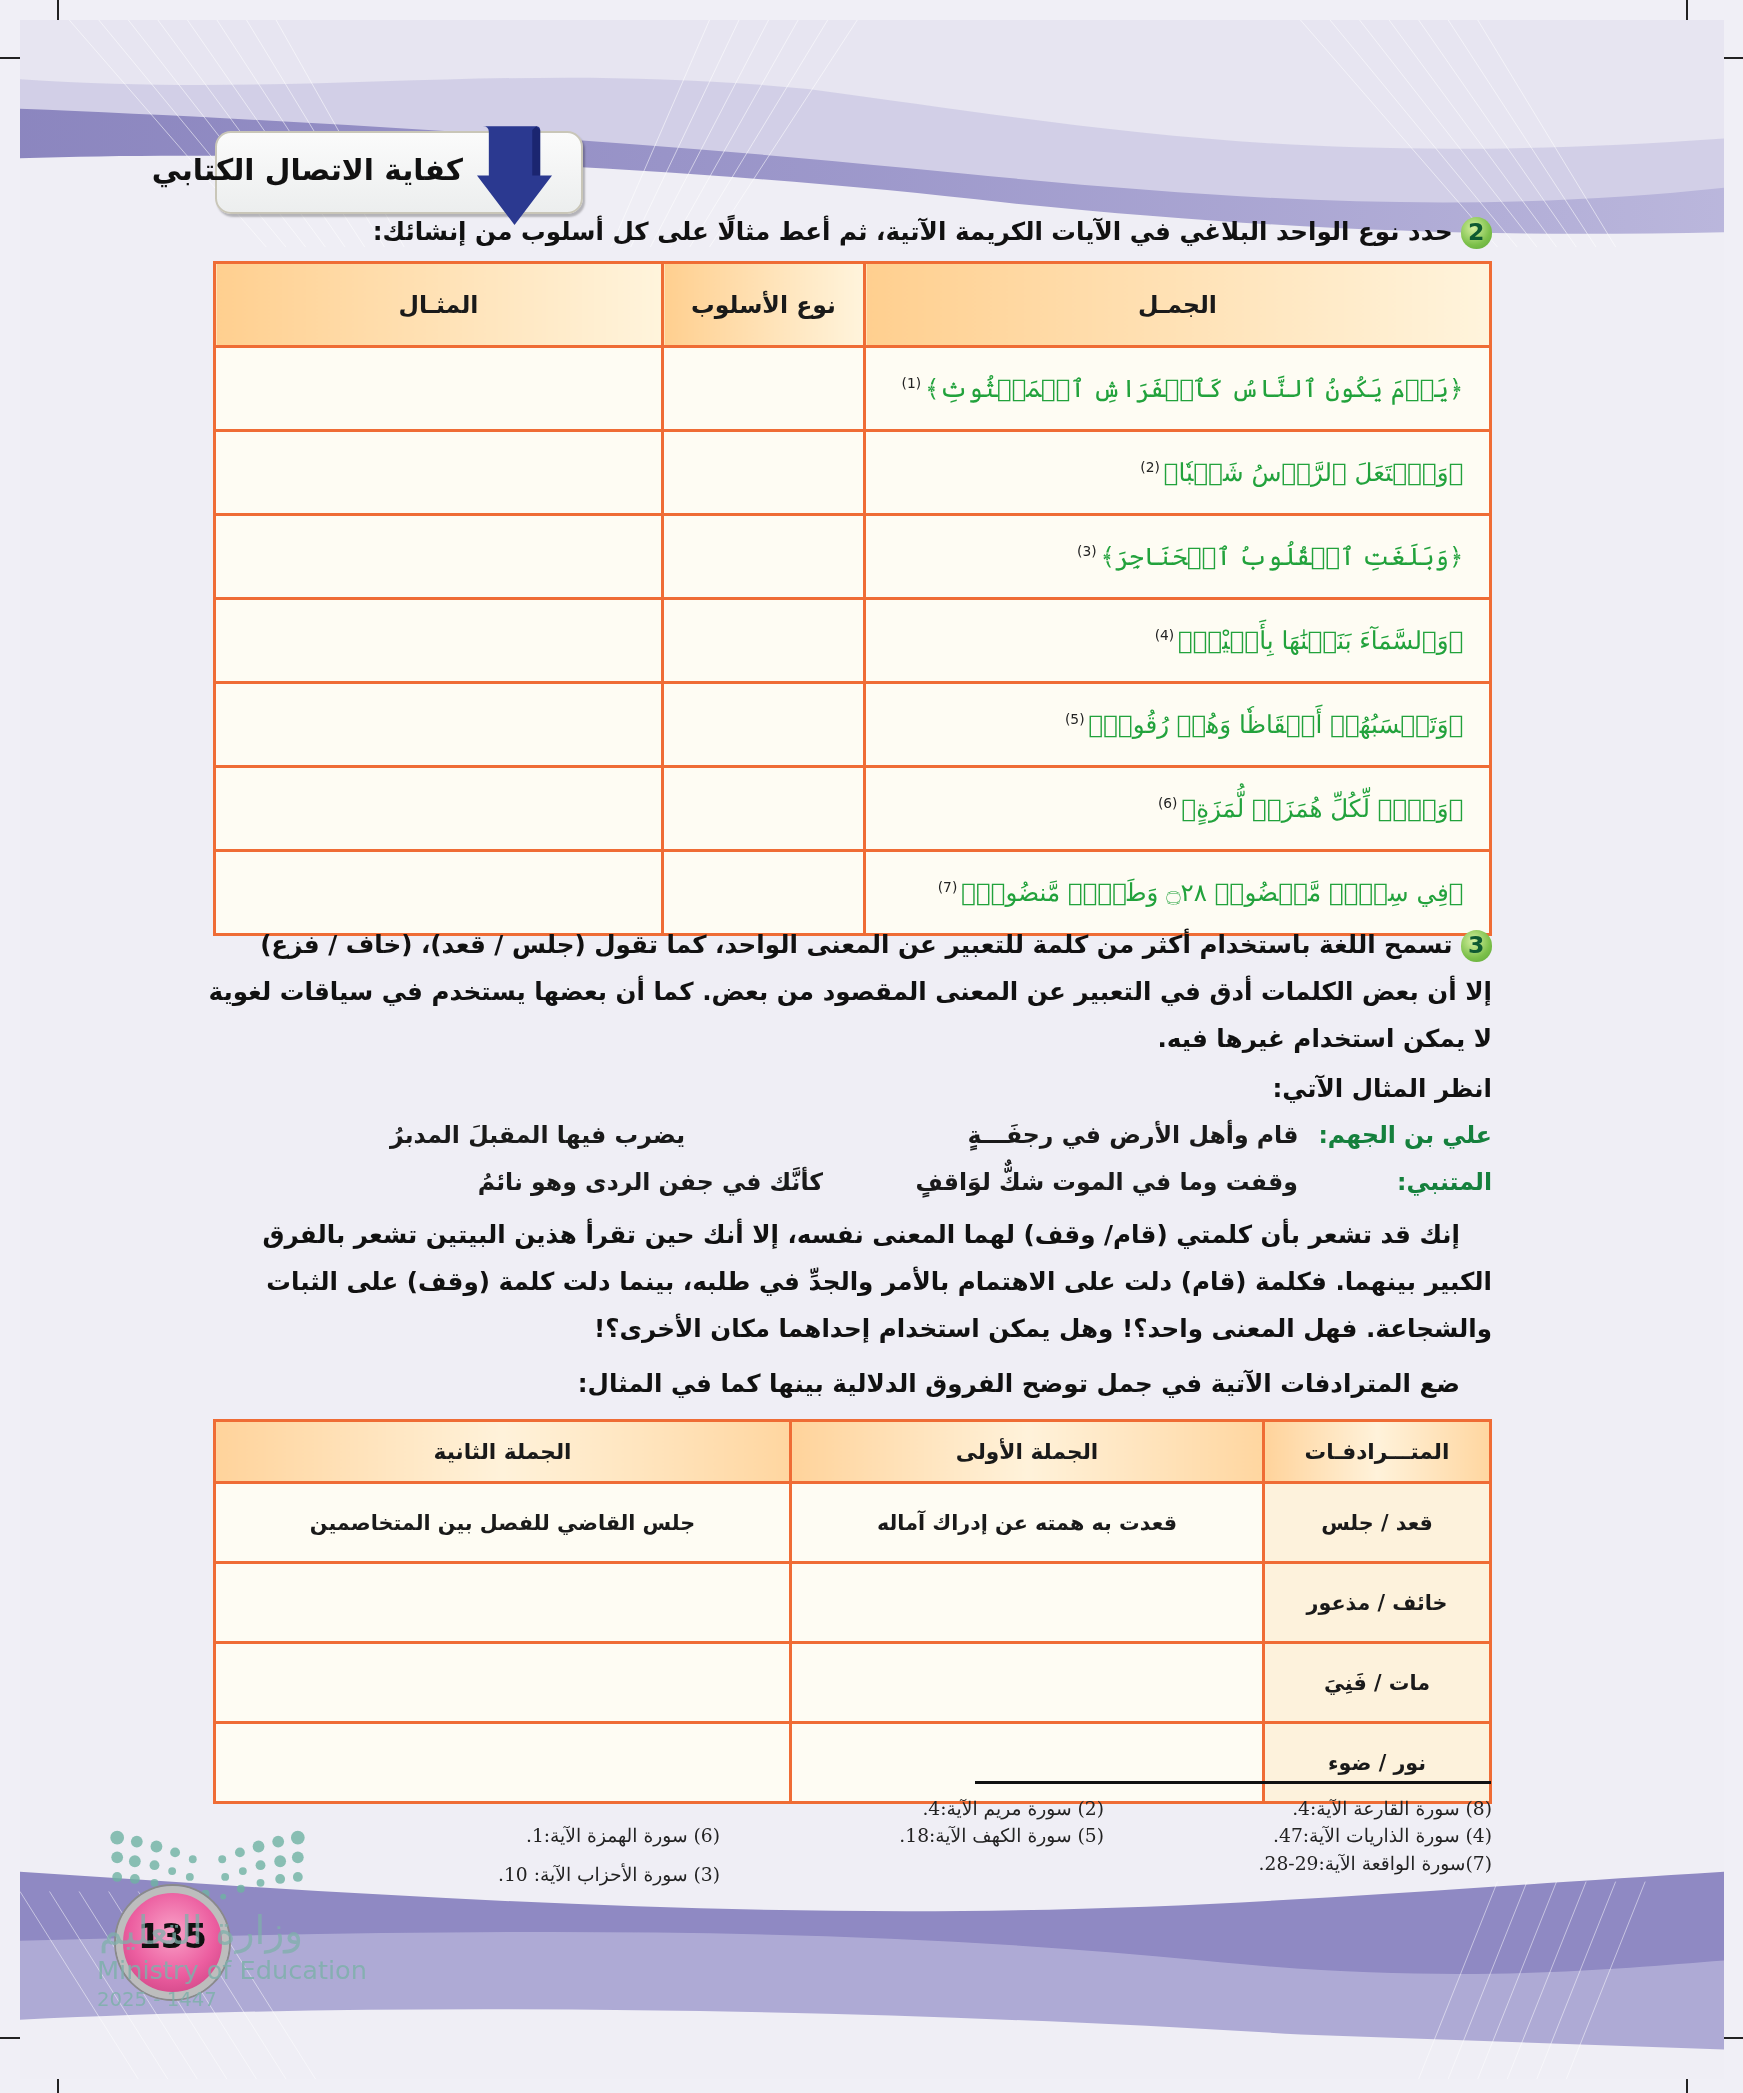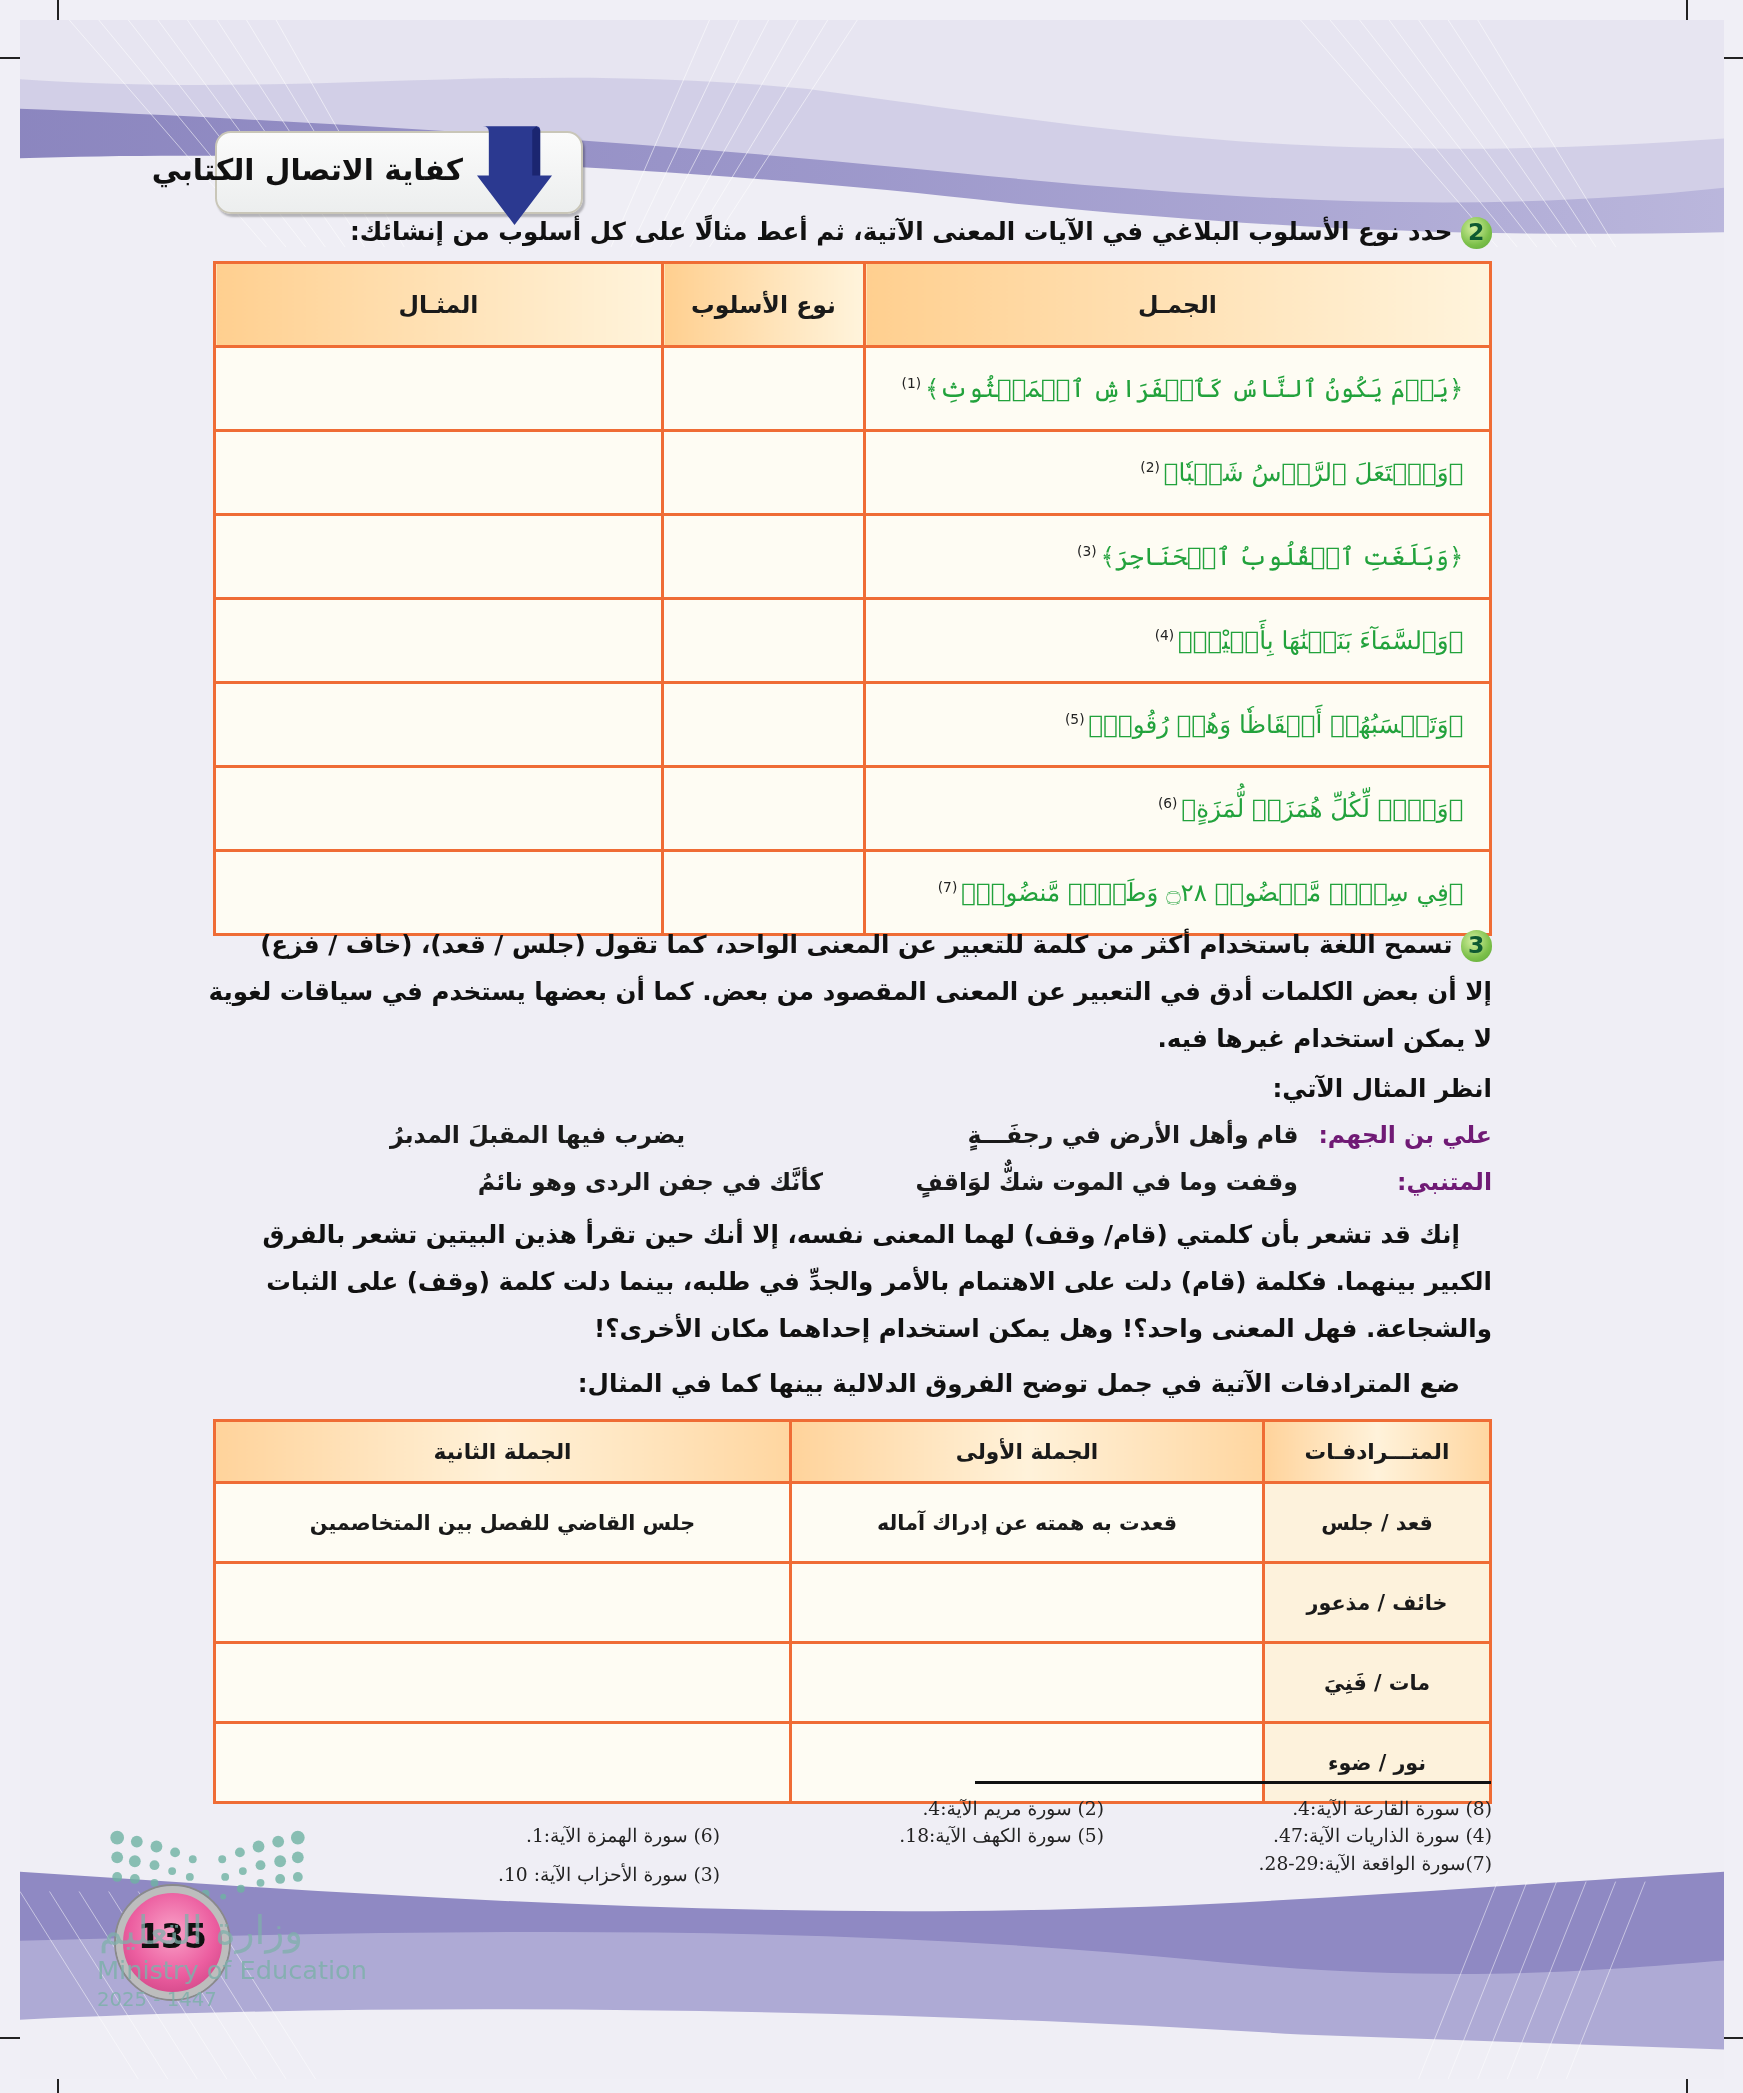--- a/index.html
+++ b/index.html
@@ -18,21 +18,21 @@
   .t1 th,.t1 td,.t2 th,.t2 td{border:3px solid #ef6c35;}
   .t1 th{height:79px;font-size:23.6px;font-weight:bold;background:linear-gradient(to left,#fff4dc,#ffcf8f);}
   .t1 td{height:79px;background:#fefcf3;}
   .t1 td.v{color:#22a23c;font-size:24.6px;padding-right:25.6px;text-align:right;font-family:"DejaVu Serif",serif;}
   .t1 td.v sup{color:#222;font-size:13.8px;font-family:"DejaVu Sans",sans-serif;margin-right:3.9px;}
   .t2{left:213px;top:1419px;width:1279px;}
   .t2 th{height:57px;font-size:21.7px;font-weight:bold;background:linear-gradient(to left,#ffd6a0,#fff2da,#ffd39b);}
   .t2 td{height:75px;font-size:20.7px;text-align:center;background:#fefcf3;font-weight:bold;}
   .t2 td.syn{background:#fdf2dc;}
   .poem-line{position:absolute;direction:rtl;font-size:23.6px;font-weight:bold;white-space:nowrap;}
-  .poet{color:#701a75;}
+  .poet{color:#15803d;}
   .fn-rule{position:absolute;left:975px;top:1781px;width:516px;height:3px;background:#111;}
   .fn{position:absolute;direction:rtl;font-size:18.7px;white-space:nowrap;font-family:"DejaVu Serif",serif;color:#222;}
   .logo-dots{position:absolute;left:99px;top:1820px;width:217px;height:108px;}
   .pg{position:absolute;left:116px;top:1886px;width:99px;height:99px;border-radius:50%;background:radial-gradient(circle at 50% 40%,#f9a2c8,#ec5ea0 55%,#c43c7c);border:7.9px solid #bdbdbd;box-shadow:0 0 0 2px #8a8a8a;}
   .pg span{position:absolute;left:0;right:0;top:23.6px;text-align:center;font-size:33px;font-weight:bold;color:#111;}
   .ministry-ar{position:absolute;left:99px;top:1908px;font-size:39px;color:#7fb0ab;opacity:.75;direction:rtl;}
   .ministry-en{position:absolute;left:97px;top:1955px;font-size:25.6px;color:#7fb0ab;opacity:.85;}
   .ministry-yr{position:absolute;left:97px;top:1988px;font-size:19.7px;color:#7fb0ab;opacity:.85;}
 </style>
 </head>
@@ -81,21 +81,21 @@
 
 <div class="title-badge">
   <span class="txt">كفاية الاتصال الكتابي</span>
 </div>
 <svg class="arrow" viewBox="0 0 80 100">
   <path d="M8,0 L62,0 Q66,0 66,4 L66,50 L78,50 L40,100 L2,50 L14,50 L14,6 Q14,0 8,0Z" fill="#2b3990"></path>
   <path d="M62,0 L66,4 L66,50 L58,50 L58,4Z" fill="#1b2570"></path>
 </svg>
 
 <div class="q" style="right:252px;top:217px;">
-  <span class="num">2</span><span>حدد نوع الأسلوب البلاغي في الآيات المعنى الآتية، ثم أعط مثالًا على كل أسلوب من إنشائك:</span>
+  <span class="num">2</span><span>حدد نوع الواحد البلاغي في الآيات الكريمة الآتية، ثم أعط مثالًا على كل أسلوب من إنشائك:</span>
 </div>
 
 <table class="t1">
   <thead>
     <tr>
       <th style="width:621px;">الجمـل</th>
       <th style="width:197px;">نوع الأسلوب</th>
       <th>المثـال</th>
     </tr>
   </thead>

